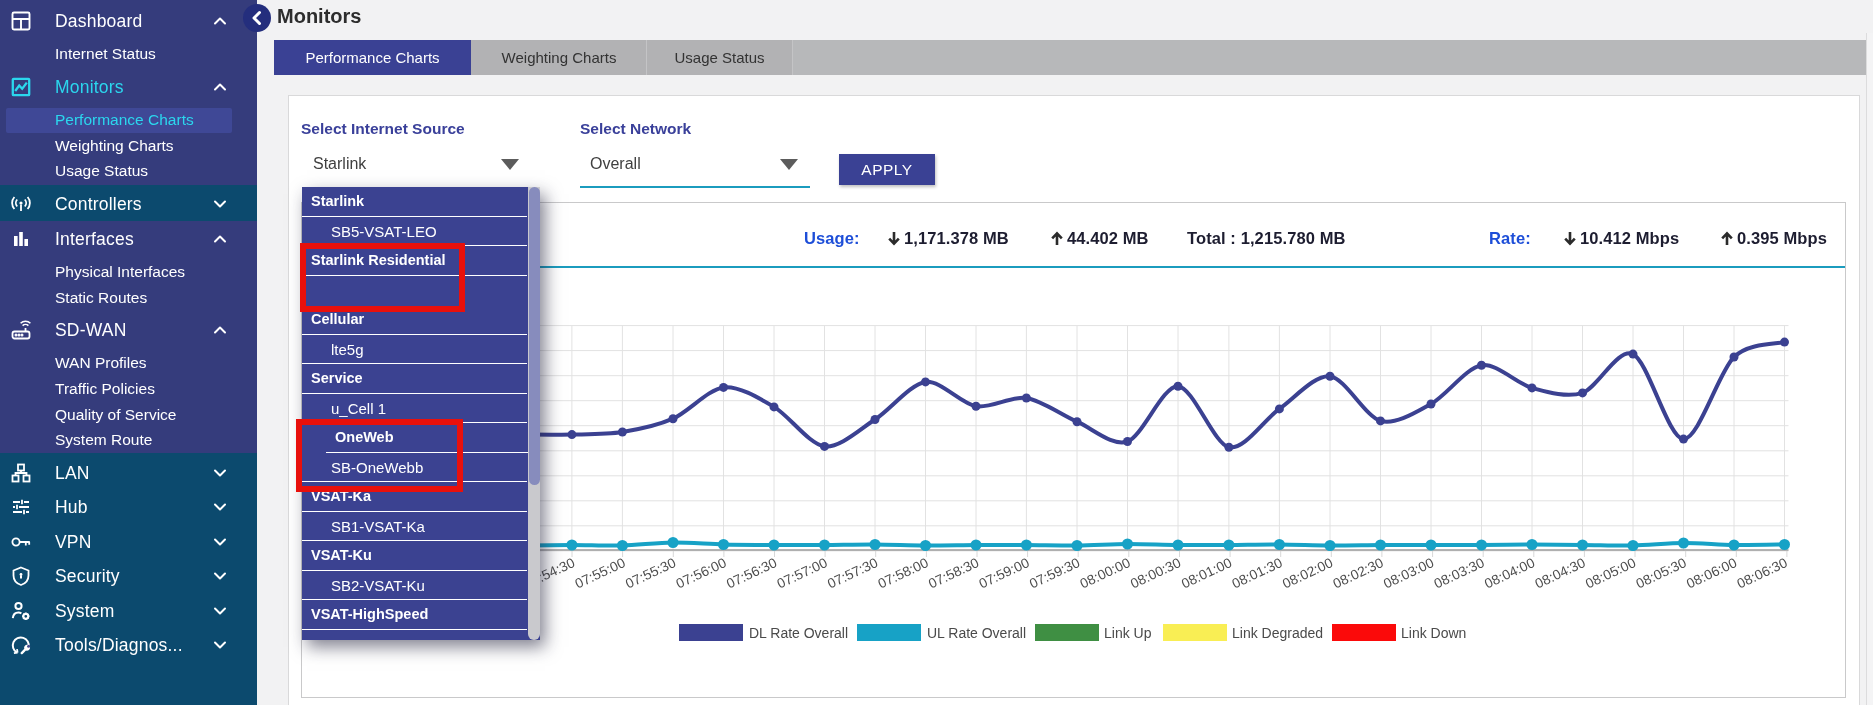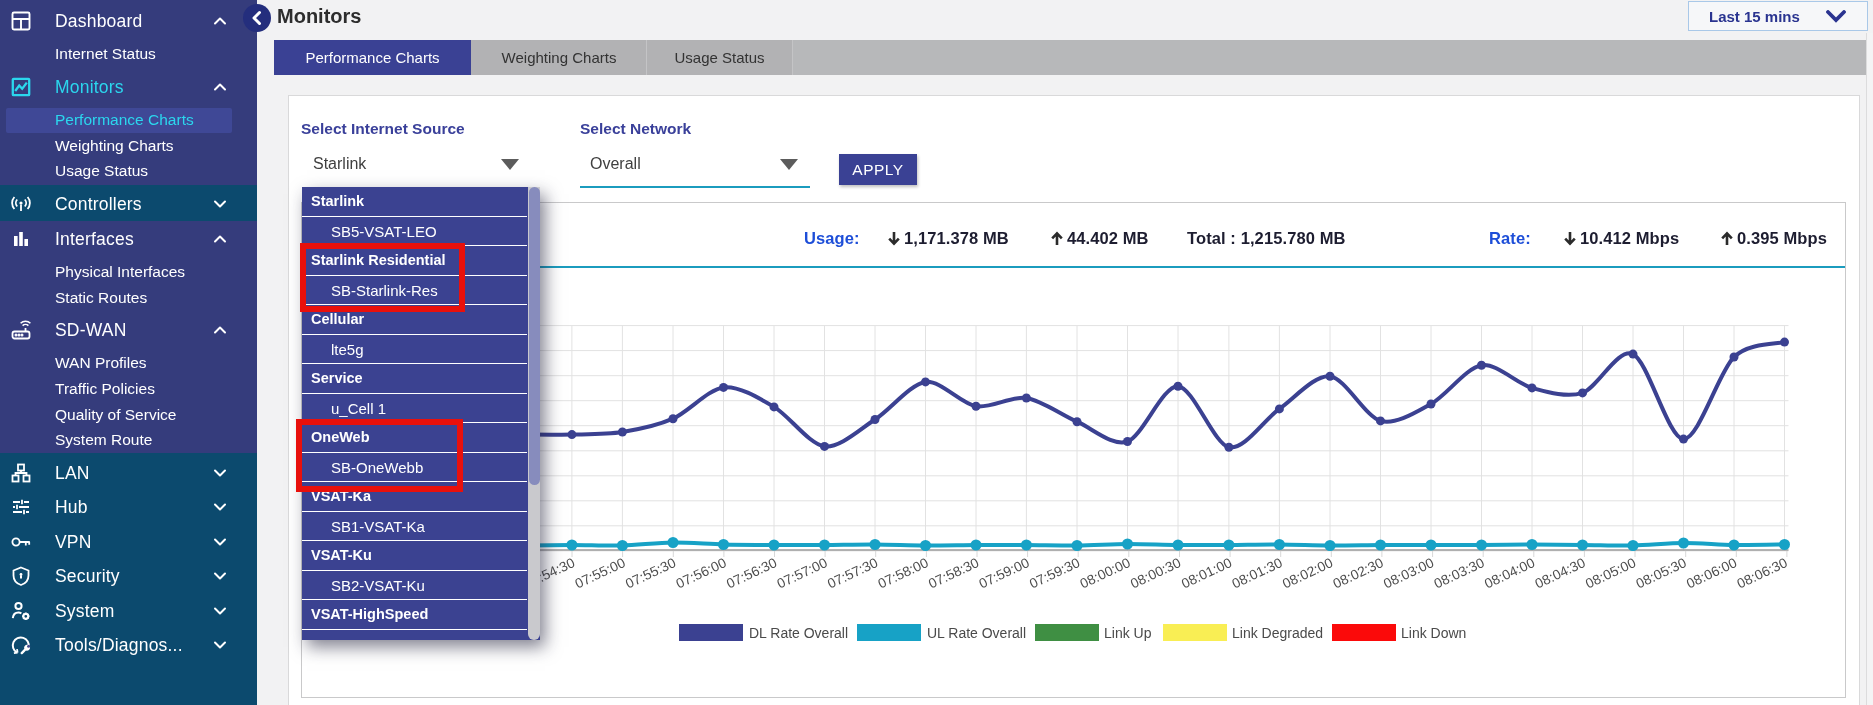--- a/index.html
+++ b/index.html
@@ -39,21 +39,21 @@
 
 
 #outer { left:288px; top:95px; width:1572px; height:610px; background:#fff; border:1px solid #d9d9da; border-bottom:none; z-index:1; }
 #inner { left:301px; top:202px; width:1545px; height:496px; background:#fff; border:1px solid #c9c9ca; z-index:1; }
 
 
 .ctl-label { font-size:15.5px; font-weight:bold; color:#3a409a; z-index:2; }
 .sel-text { font-size:16px; color:#3f3f3f; z-index:2; }
 .sel-tri { width:0; height:0; border-left:9px solid transparent; border-right:9px solid transparent; border-top:11px solid #5c5c5c; z-index:2; }
 #ul-overall { left:580px; top:186px; width:230px; height:2px; background:#1b9cbe; z-index:2; }
-#applybtn { left:839px; top:154px; width:78px; height:31px; background:#3a4194; color:#fff; font-size:15.5px; text-align:center; line-height:31px; letter-spacing:0.5px; z-index:2; box-shadow:1px 2px 3px rgba(0,0,0,0.25); }
+#applybtn { left:839px; top:154px; width:96px; height:31px; background:#3a4194; color:#fff; font-size:15.5px; text-align:center; line-height:31px; letter-spacing:0.5px; z-index:2; box-shadow:1px 2px 3px rgba(0,0,0,0.25); }
 
 
 .us { z-index:2; font-size:16.5px; font-weight:bold; color:#1d1d30; top:229px; letter-spacing:0.1px; }
 .us.blue { color:#1d4ed8; }
 #ul-usage { left:302px; top:266px; width:1543px; height:2px; background:#1b9cbe; z-index:2; }
 
 
 .sw { position:absolute; top:624px; width:64px; height:17px; z-index:2; }
 .lg { position:absolute; top:625px; font-size:14px; color:#4a4a4a; z-index:2; }
 
@@ -70,26 +70,20 @@
 #rightbar { left:1866px; top:33px; width:7px; height:672px; background:#f4f4f5; border-left:1px solid #dcdcdd; z-index:4; }
 </style>
 </head>
 <body>
 <div id="page">
 
   <div class="abs" style="left:257px;top:0;width:1616px;height:705px;background:#f2f2f3;"></div>
 
   <div class="abs" id="header"></div>
   <div class="abs" id="h-title">Monitors</div>
-  <div class="abs" id="timebox">
-    <div class="t">Last 15 mins</div>
-    <svg width="20" height="14" viewBox="0 0 20 14">
-        <path d="M2 2 L10 10 L18 2" stroke="#2a3490" stroke-width="3.8" fill="none" stroke-linecap="round"></path>
-      </svg>
-  </div>
 
   <div class="abs" id="tabstrip">
     <div class="tab" id="tab1">Performance Charts</div>
     <div class="tab" id="tab2">Weighting Charts</div>
     <div class="tab" id="tab3">Usage Status</div>
     <div id="tabrest"></div>
   </div>
 
   <div class="abs" id="outer"></div>
   <div class="abs" id="inner"></div>
@@ -226,36 +220,33 @@
   <div class="abs" id="dropdown">
     <div class="dd-row" style="top:0;">
         <span class="g">Starlink</span>
       </div>
     <div class="dd-row" style="top:29.5px;">
         <span class="i">SB5-VSAT-LEO</span>
       </div>
     <div class="dd-row" style="top:59px;">
         <span class="g">Starlink Residential</span>
       </div>
-    <div class="dd-row" style="top:88.5px;">
-        <span class="i">SB-Starlink-Res</span>
-      </div>
     <div class="dd-row" style="top:118px;">
         <span class="g">Cellular</span>
       </div>
     <div class="dd-row" style="top:147.5px;">
         <span class="i">lte5g</span>
       </div>
     <div class="dd-row" style="top:177px;">
         <span class="g">Service</span>
       </div>
     <div class="dd-row" style="top:206.5px;">
         <span class="i">u_Cell 1</span>
       </div>
-    <div class="dd-row" style="top:236px;">
+    <div class="dd-row" style="top:236px;margin-left:24px;">
         <span class="g">OneWeb</span>
       </div>
     <div class="dd-row" style="top:265.5px;">
         <span class="i">SB-OneWebb</span>
       </div>
     <div class="dd-row" style="top:295px;">
         <span class="g">VSAT-Ka</span>
       </div>
     <div class="dd-row" style="top:324.5px;">
         <span class="i">SB1-VSAT-Ka</span>

